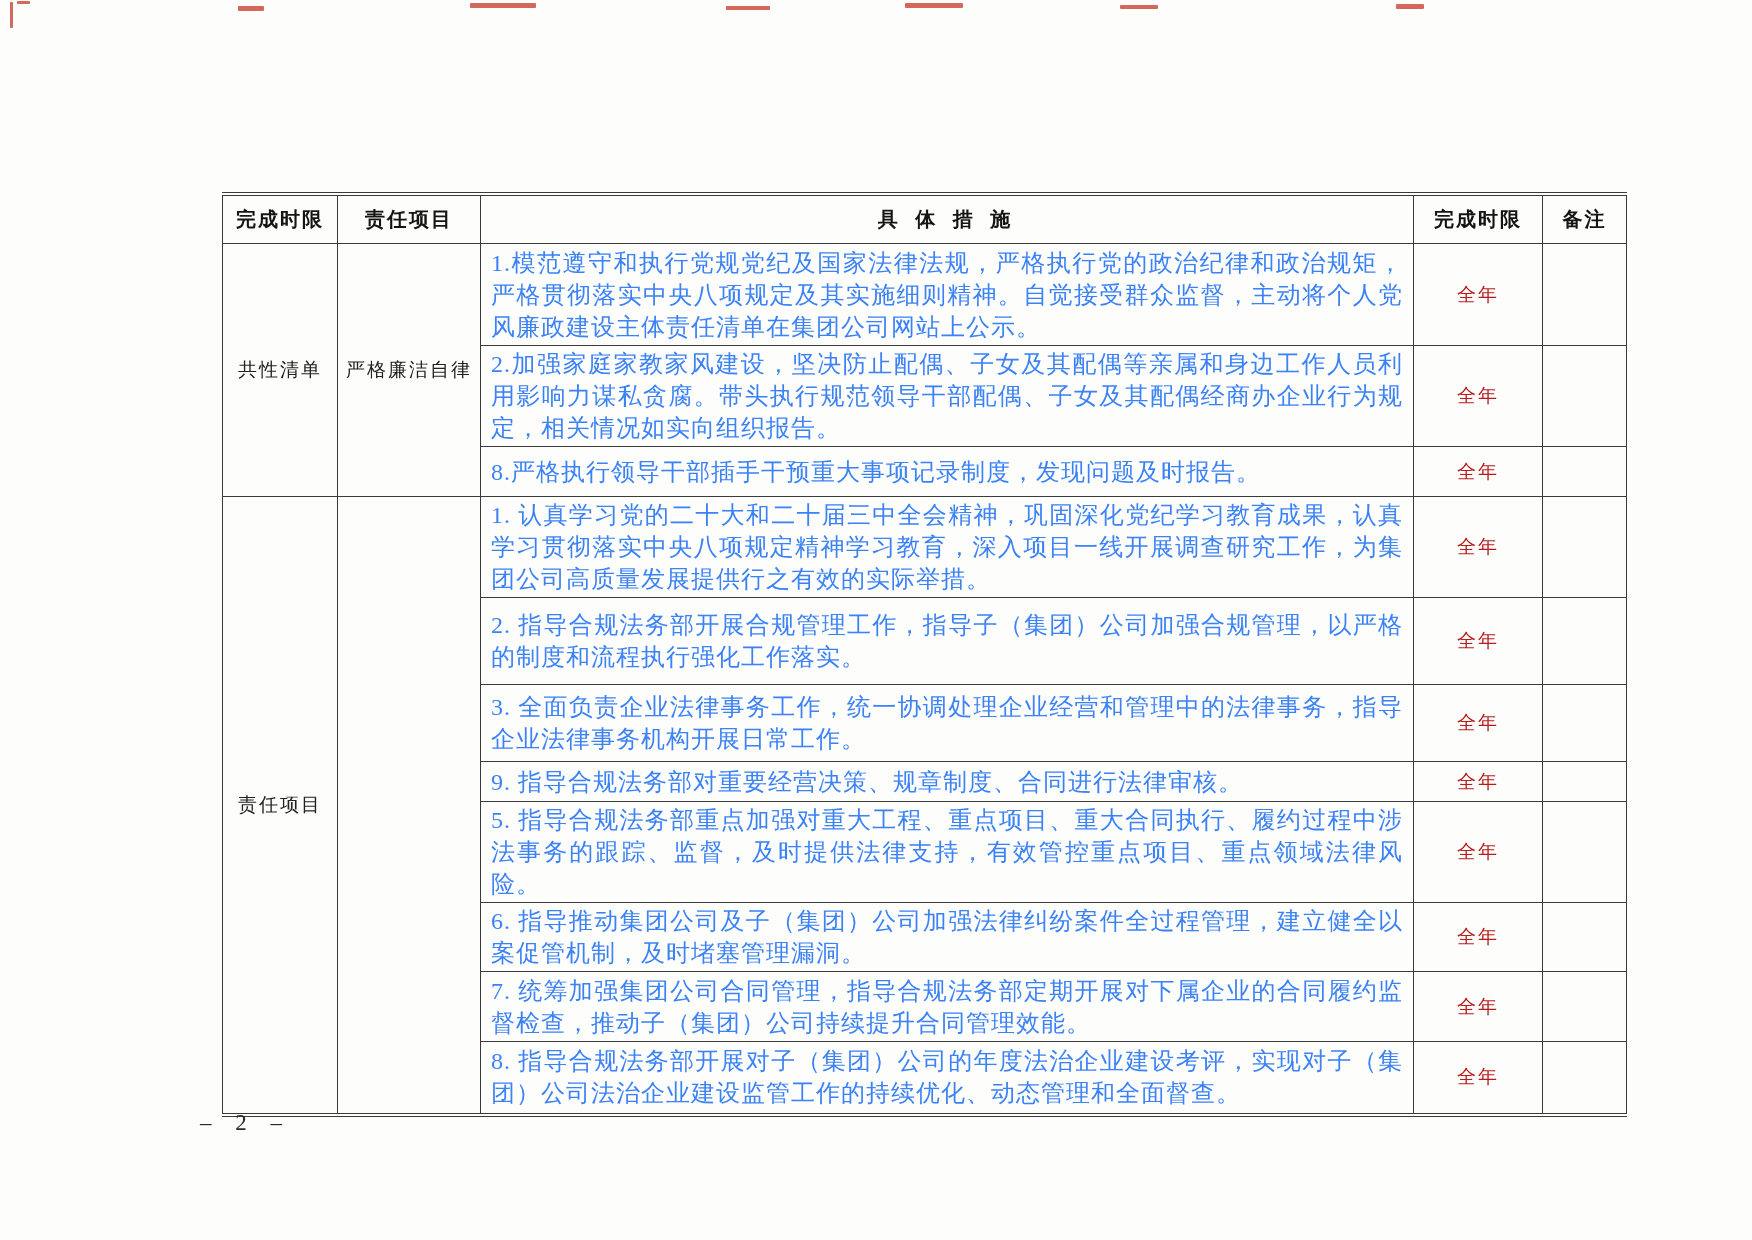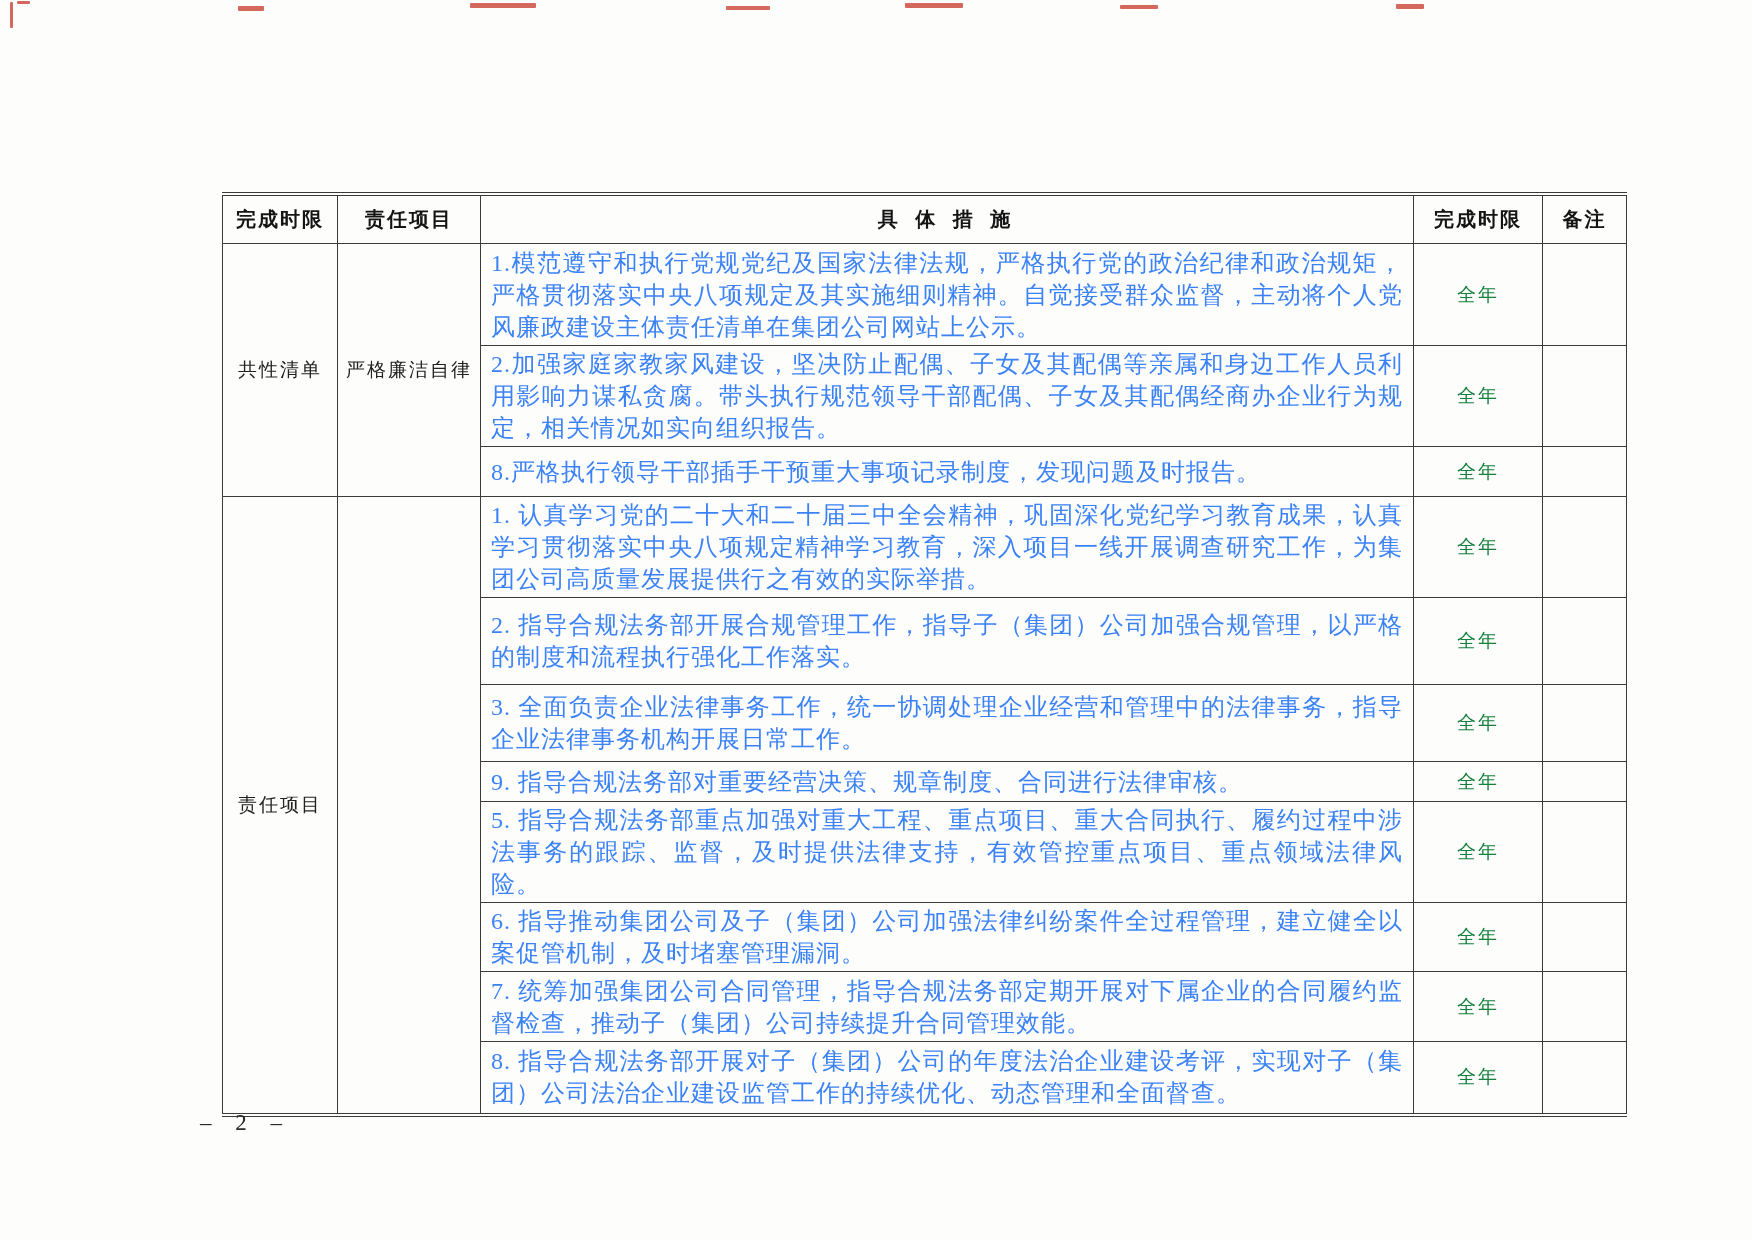--- a/index.html
+++ b/index.html
@@ -69,21 +69,21 @@
     letter-spacing: 1px;
     text-align: justify;
     vertical-align: middle;
     color: #3b82f6;
   }
   td.deadline-cell {
     text-align: center;
     vertical-align: middle;
     font-size: 19px;
     letter-spacing: 2px;
-    color: #15803d;
+    color: #b91c1c;
   }
   td.remark-cell { background: transparent; }
 
   
   .page-number {
     position: absolute;
     left: 200px;
     top: 1110px;
     font-size: 23px;
     letter-spacing: 9px;

